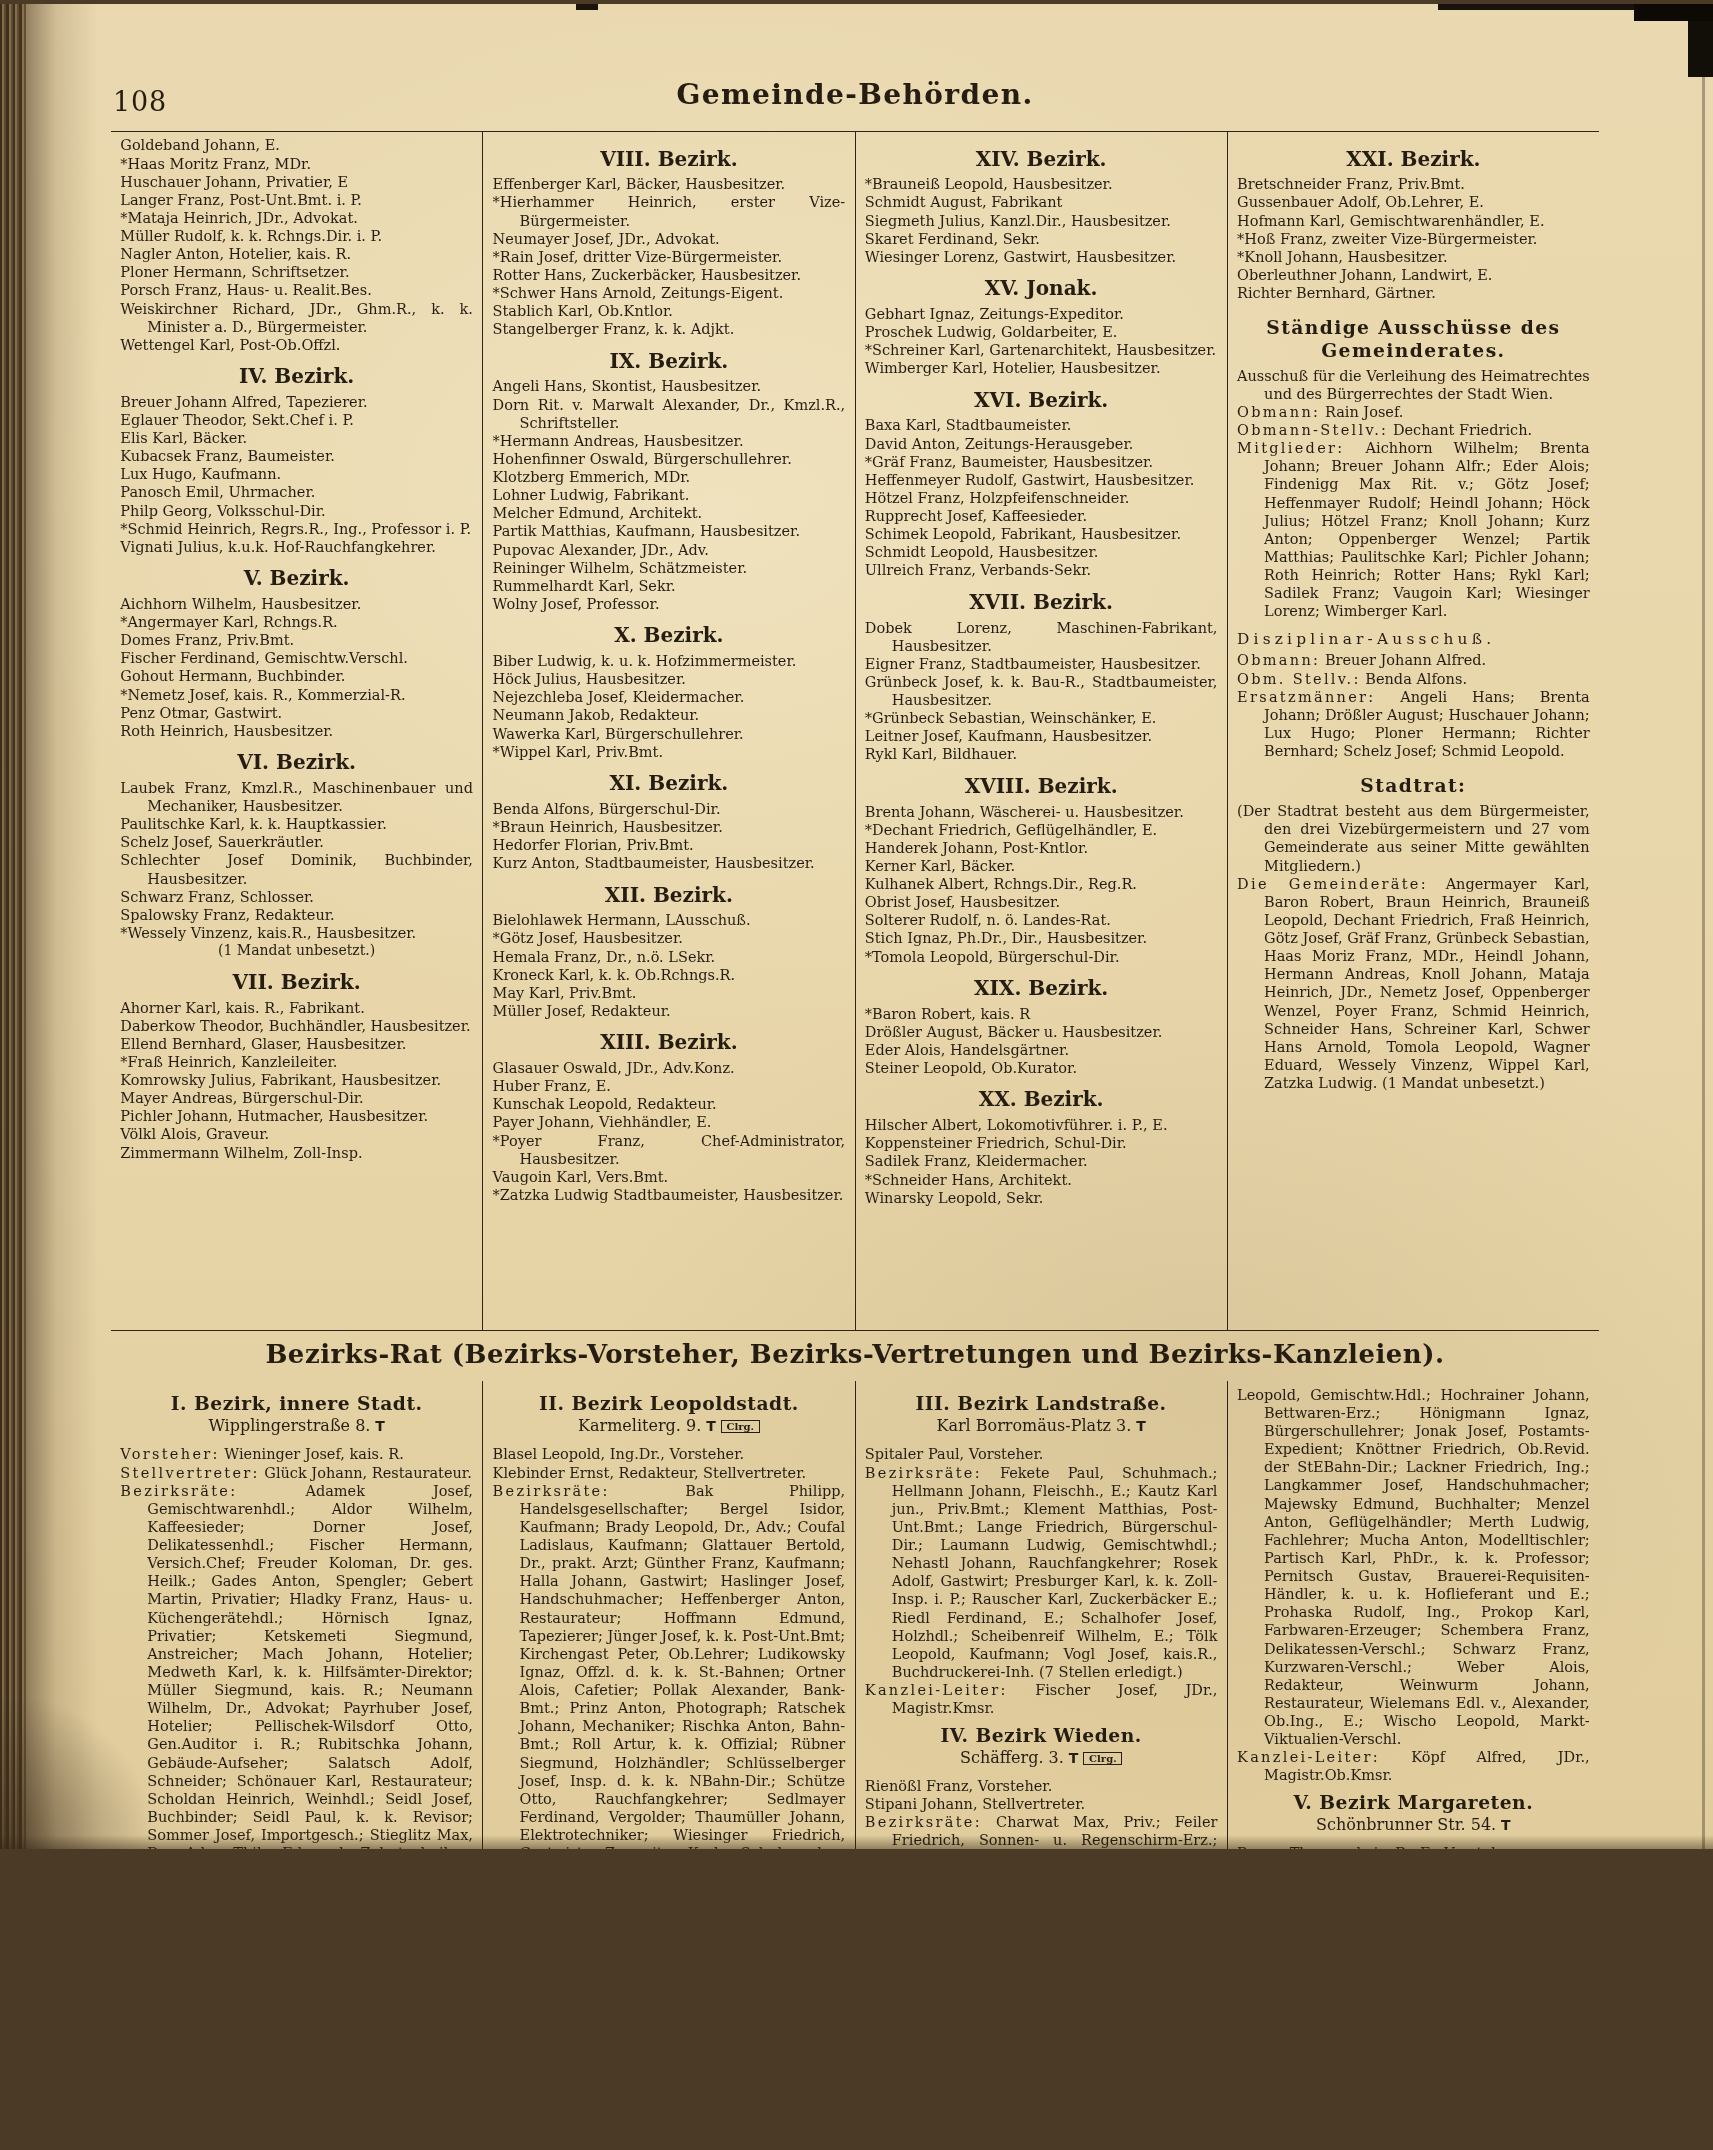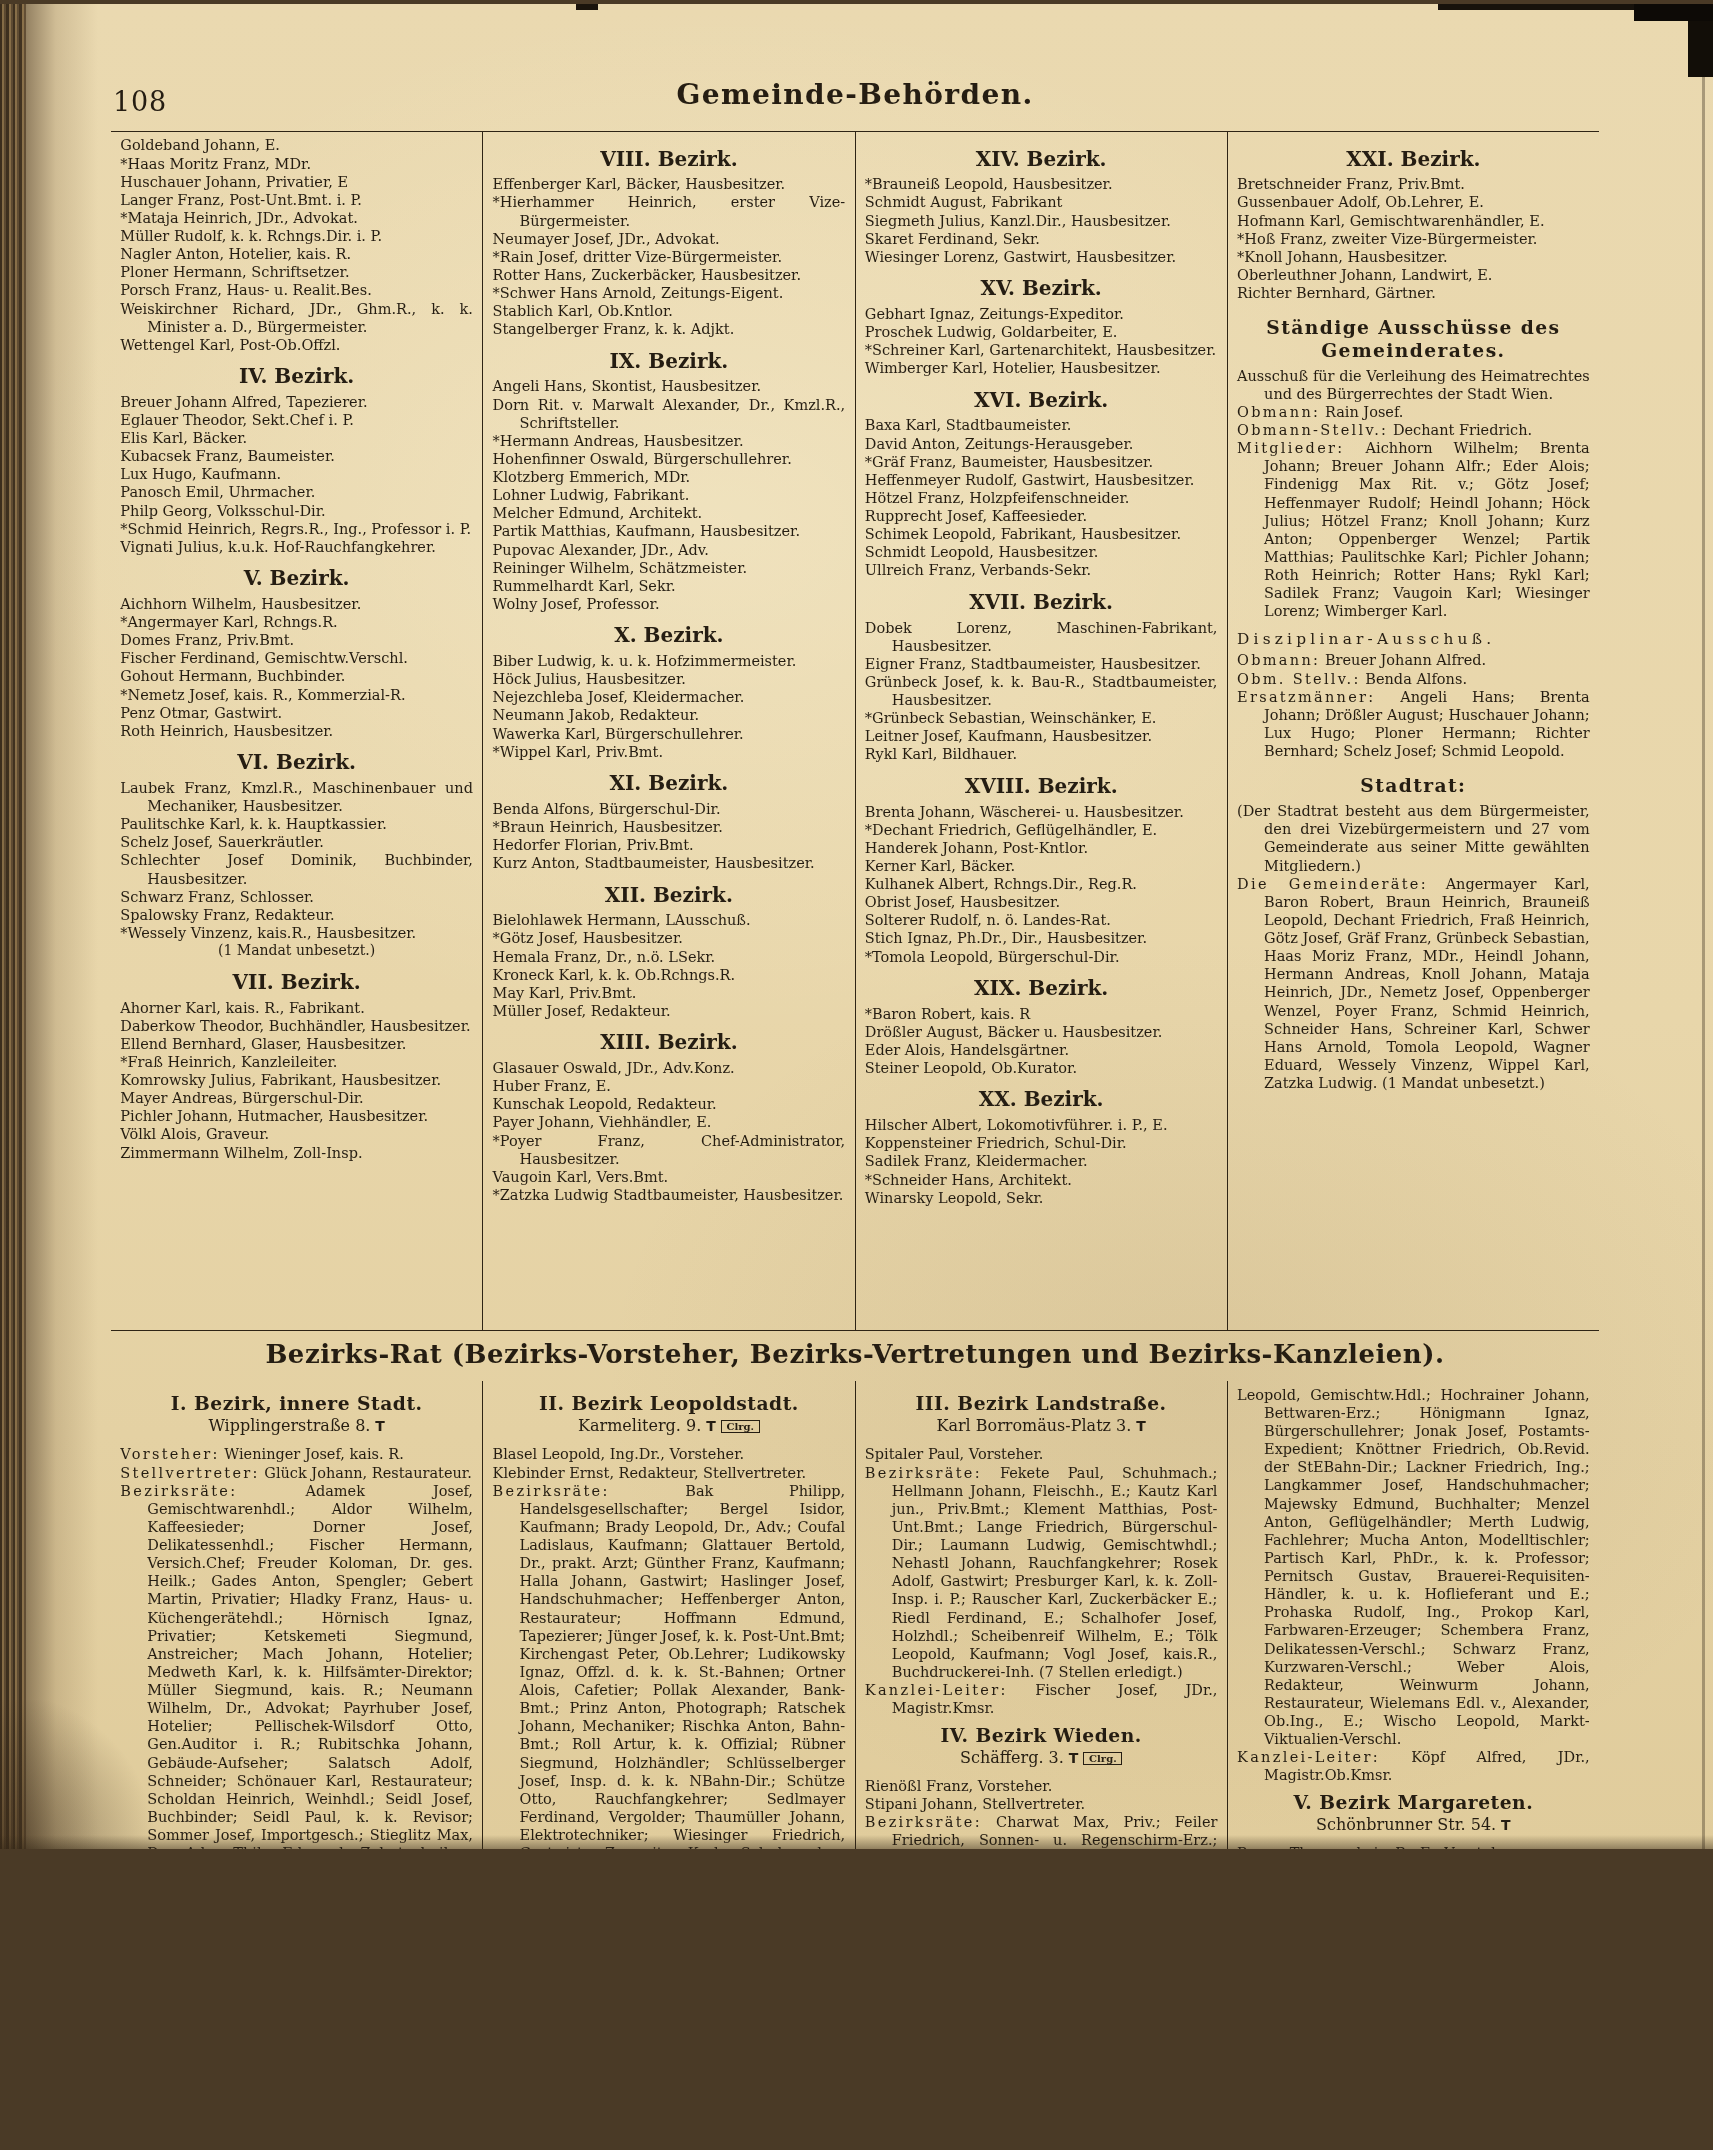--- a/index.html
+++ b/index.html
@@ -189,21 +189,21 @@
           <p class="entry">Vaugoin Karl, Vers.Bmt.</p>
           <p class="entry">*Zatzka Ludwig Stadtbaumeister, Hausbesitzer.</p>
         </div>
         <div class="col">
           <div class="bezirk-heading">XIV. Bezirk.</div>
           <p class="entry">*Brauneiß Leopold, Hausbesitzer.</p>
           <p class="entry">Schmidt August, Fabrikant</p>
           <p class="entry">Siegmeth Julius, Kanzl.Dir., Hausbesitzer.</p>
           <p class="entry">Skaret Ferdinand, Sekr.</p>
           <p class="entry">Wiesinger Lorenz, Gastwirt, Hausbesitzer.</p>
-          <div class="bezirk-heading">XV. Bezirk.</div>
+          <div class="bezirk-heading">XV. Jonak.</div>
           <p class="entry">Gebhart Ignaz, Zeitungs-Expeditor.</p>
           <p class="entry">Proschek Ludwig, Goldarbeiter, E.</p>
           <p class="entry">*Schreiner Karl, Gartenarchitekt, Hausbesitzer.</p>
           <p class="entry">Wimberger Karl, Hotelier, Hausbesitzer.</p>
           <div class="bezirk-heading">XVI. Bezirk.</div>
           <p class="entry">Baxa Karl, Stadtbaumeister.</p>
           <p class="entry">David Anton, Zeitungs-Herausgeber.</p>
           <p class="entry">*Gräf Franz, Baumeister, Hausbesitzer.</p>
           <p class="entry">Heffenmeyer Rudolf, Gastwirt, Hausbesitzer.</p>
           <p class="entry">Hötzel Franz, Holzpfeifenschneider.</p>

